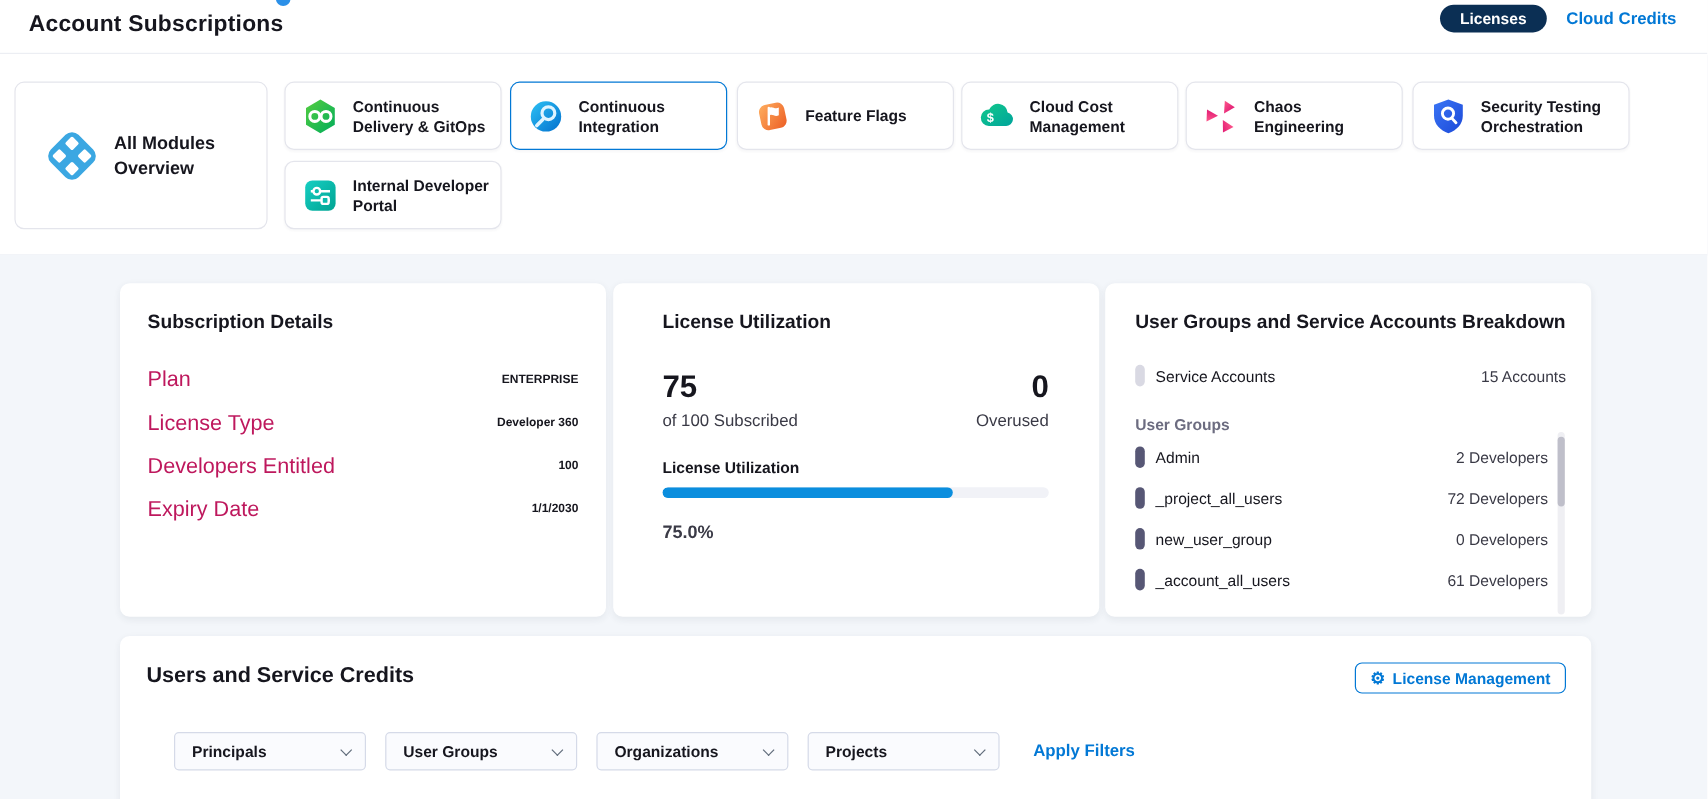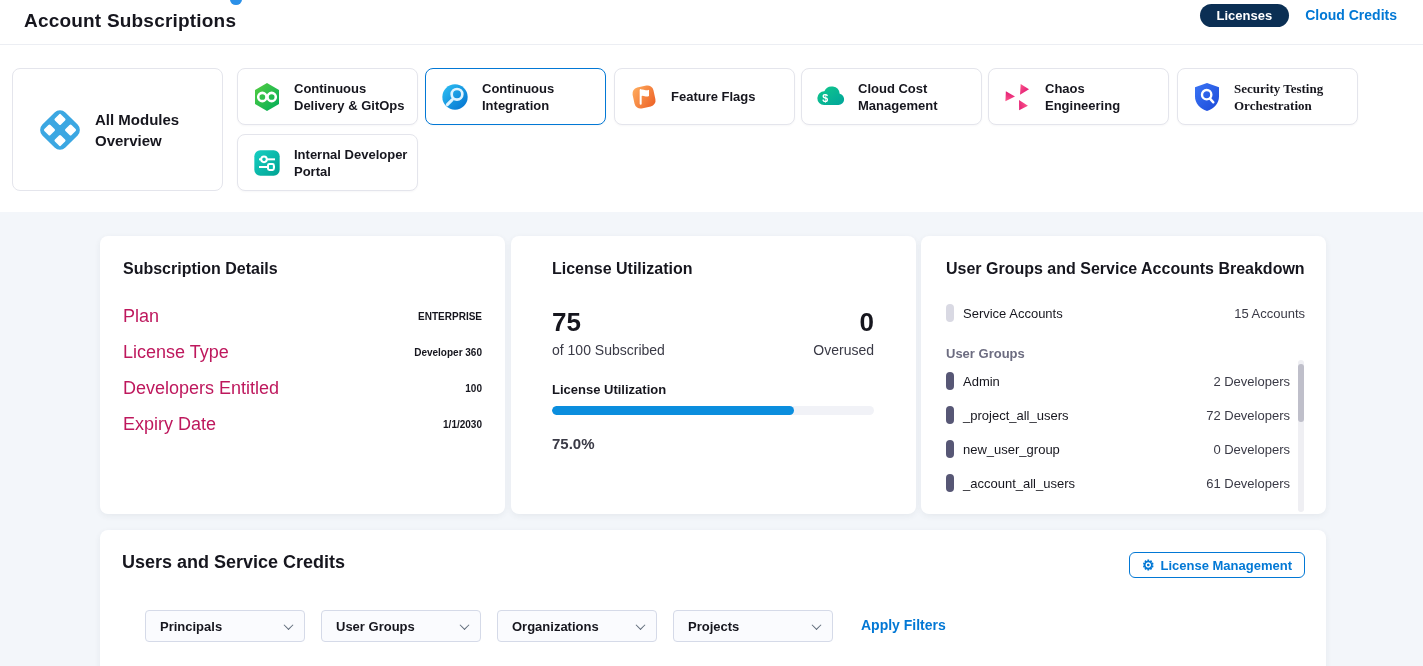--- a/index.html
+++ b/index.html
@@ -186,21 +186,21 @@
               </linearGradient>
             </defs>
           <polygon points="27,20.5 28,4.5 40.5,12.5" fill="url(#gPink)"></polygon>
           <polygon points="27,20.5 28,4.5 40.5,12.5" fill="url(#gPink)" transform="rotate(120 24 24)"></polygon>
           <polygon points="27,20.5 28,4.5 40.5,12.5" fill="url(#gPink)" transform="rotate(240 24 24)"></polygon>
         </svg>
       </span>
       <span class="mod-label">Chaos Engineering</span>
     </div>
 
-    <div class="mod-card" style="left:1177px; top:23px;font-family:Liberation Serif, serif;">
+    <div class="mod-card" style="left:1177px; top:23px;">
       <span class="micon">
         <svg width="32" height="32" viewBox="0 0 48 48">
           <defs>
               <linearGradient id="gIndigo" x1="0" y1="0" x2="1" y2="1">
             <stop offset="0" stop-color="#3a75f5"></stop>
                 <stop offset="1" stop-color="#1c49d8"></stop>
               </linearGradient>
             </defs>
           <path d="M24 3 L42 9.5 V23 C42 34 34.5 41.5 24 45 C13.5 41.5 6 34 6 23 V9.5 Z" fill="url(#gIndigo)"></path>
           <circle cx="23.5" cy="20.5" r="7" fill="none" stroke="#fff" stroke-width="3.6"></circle>

